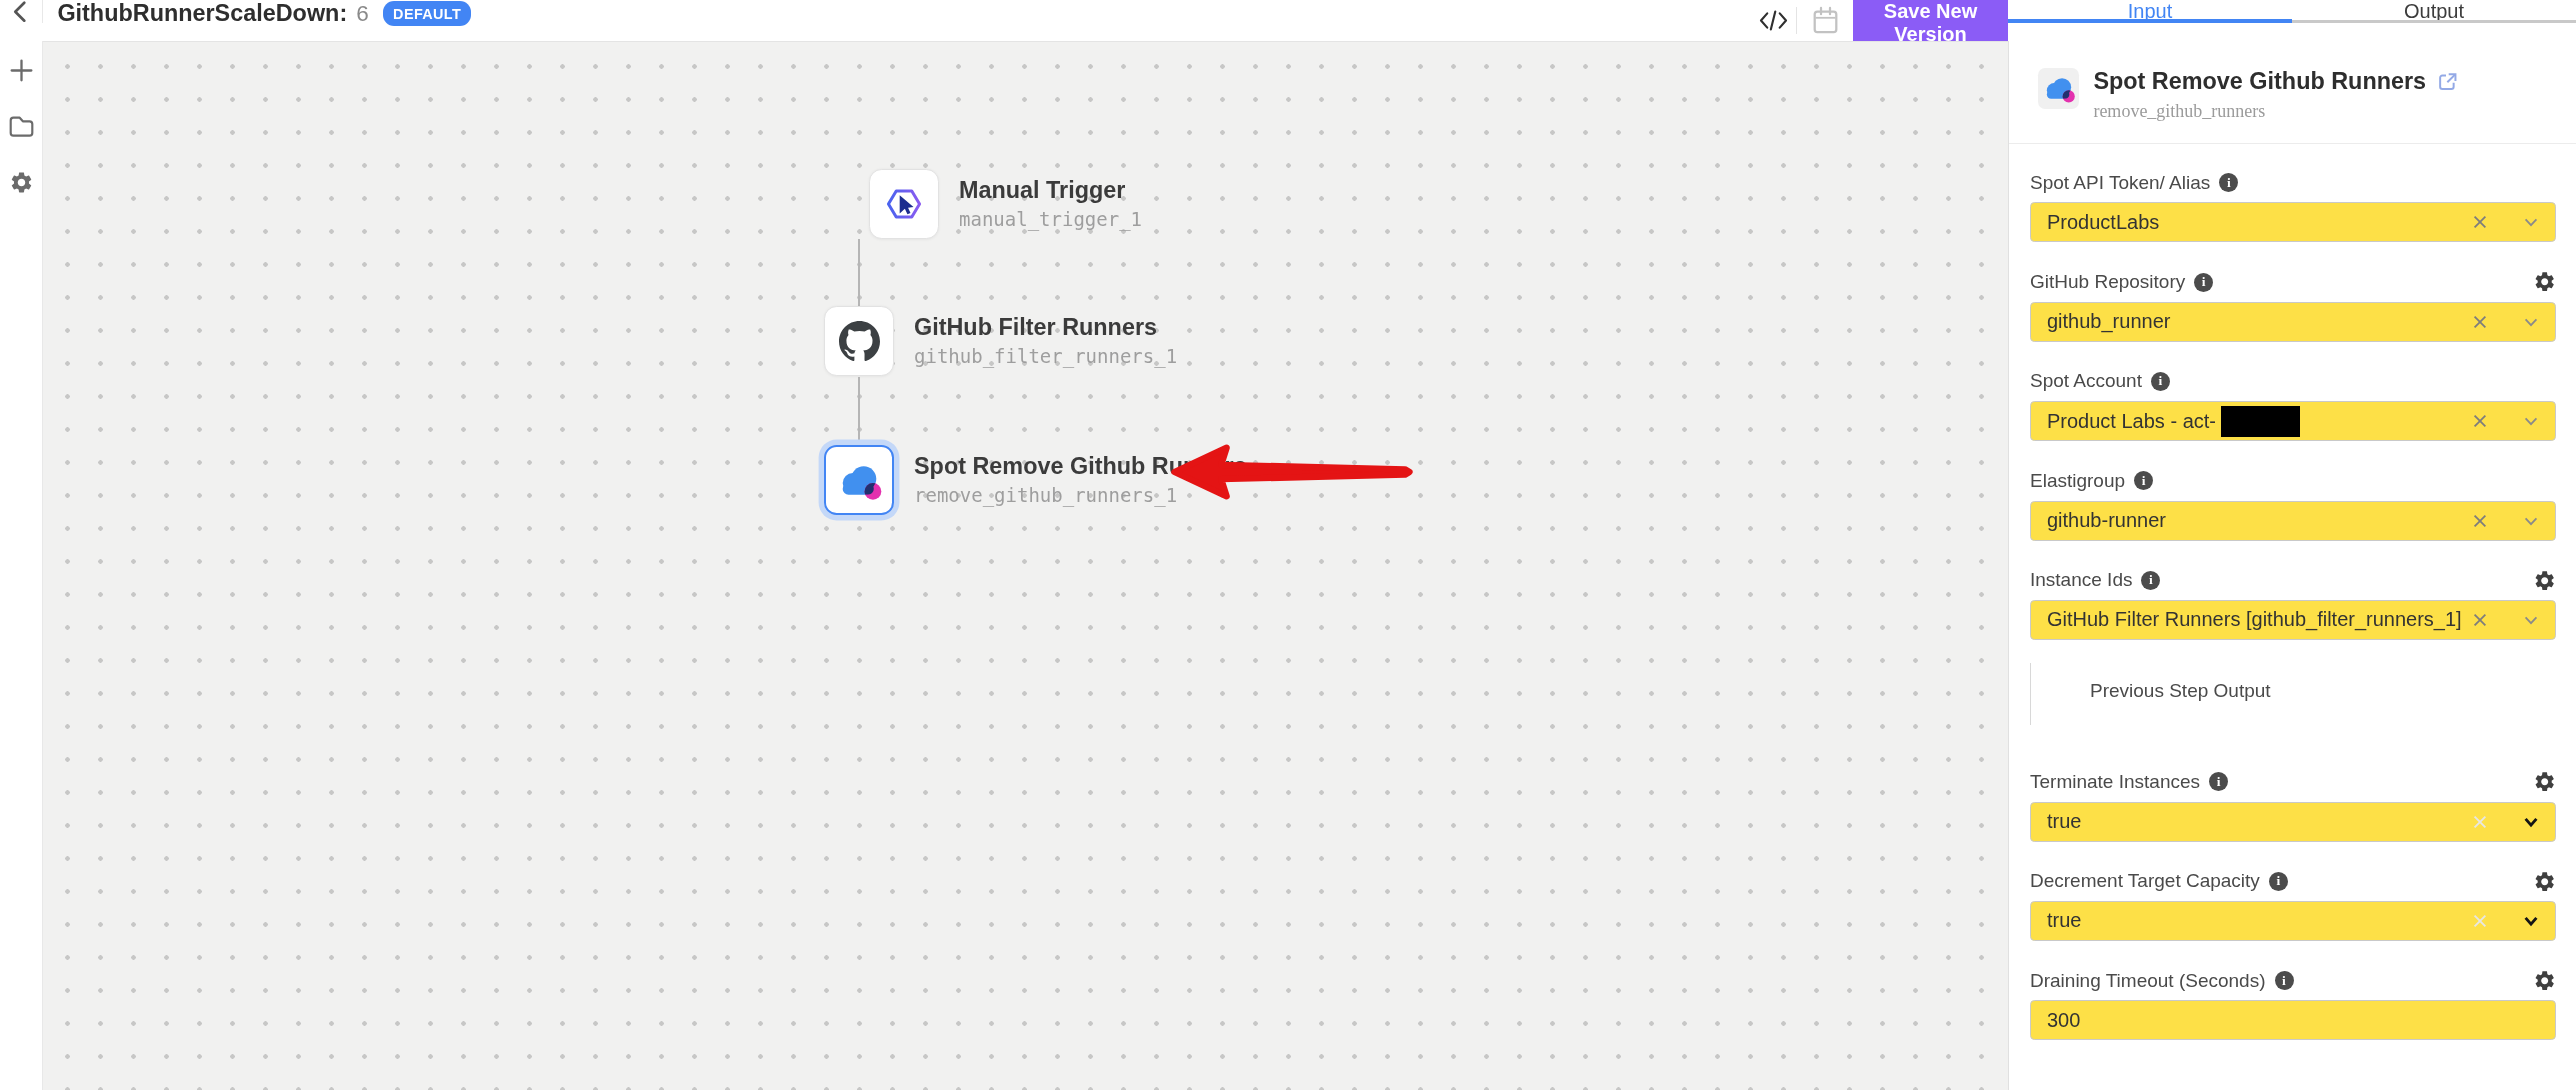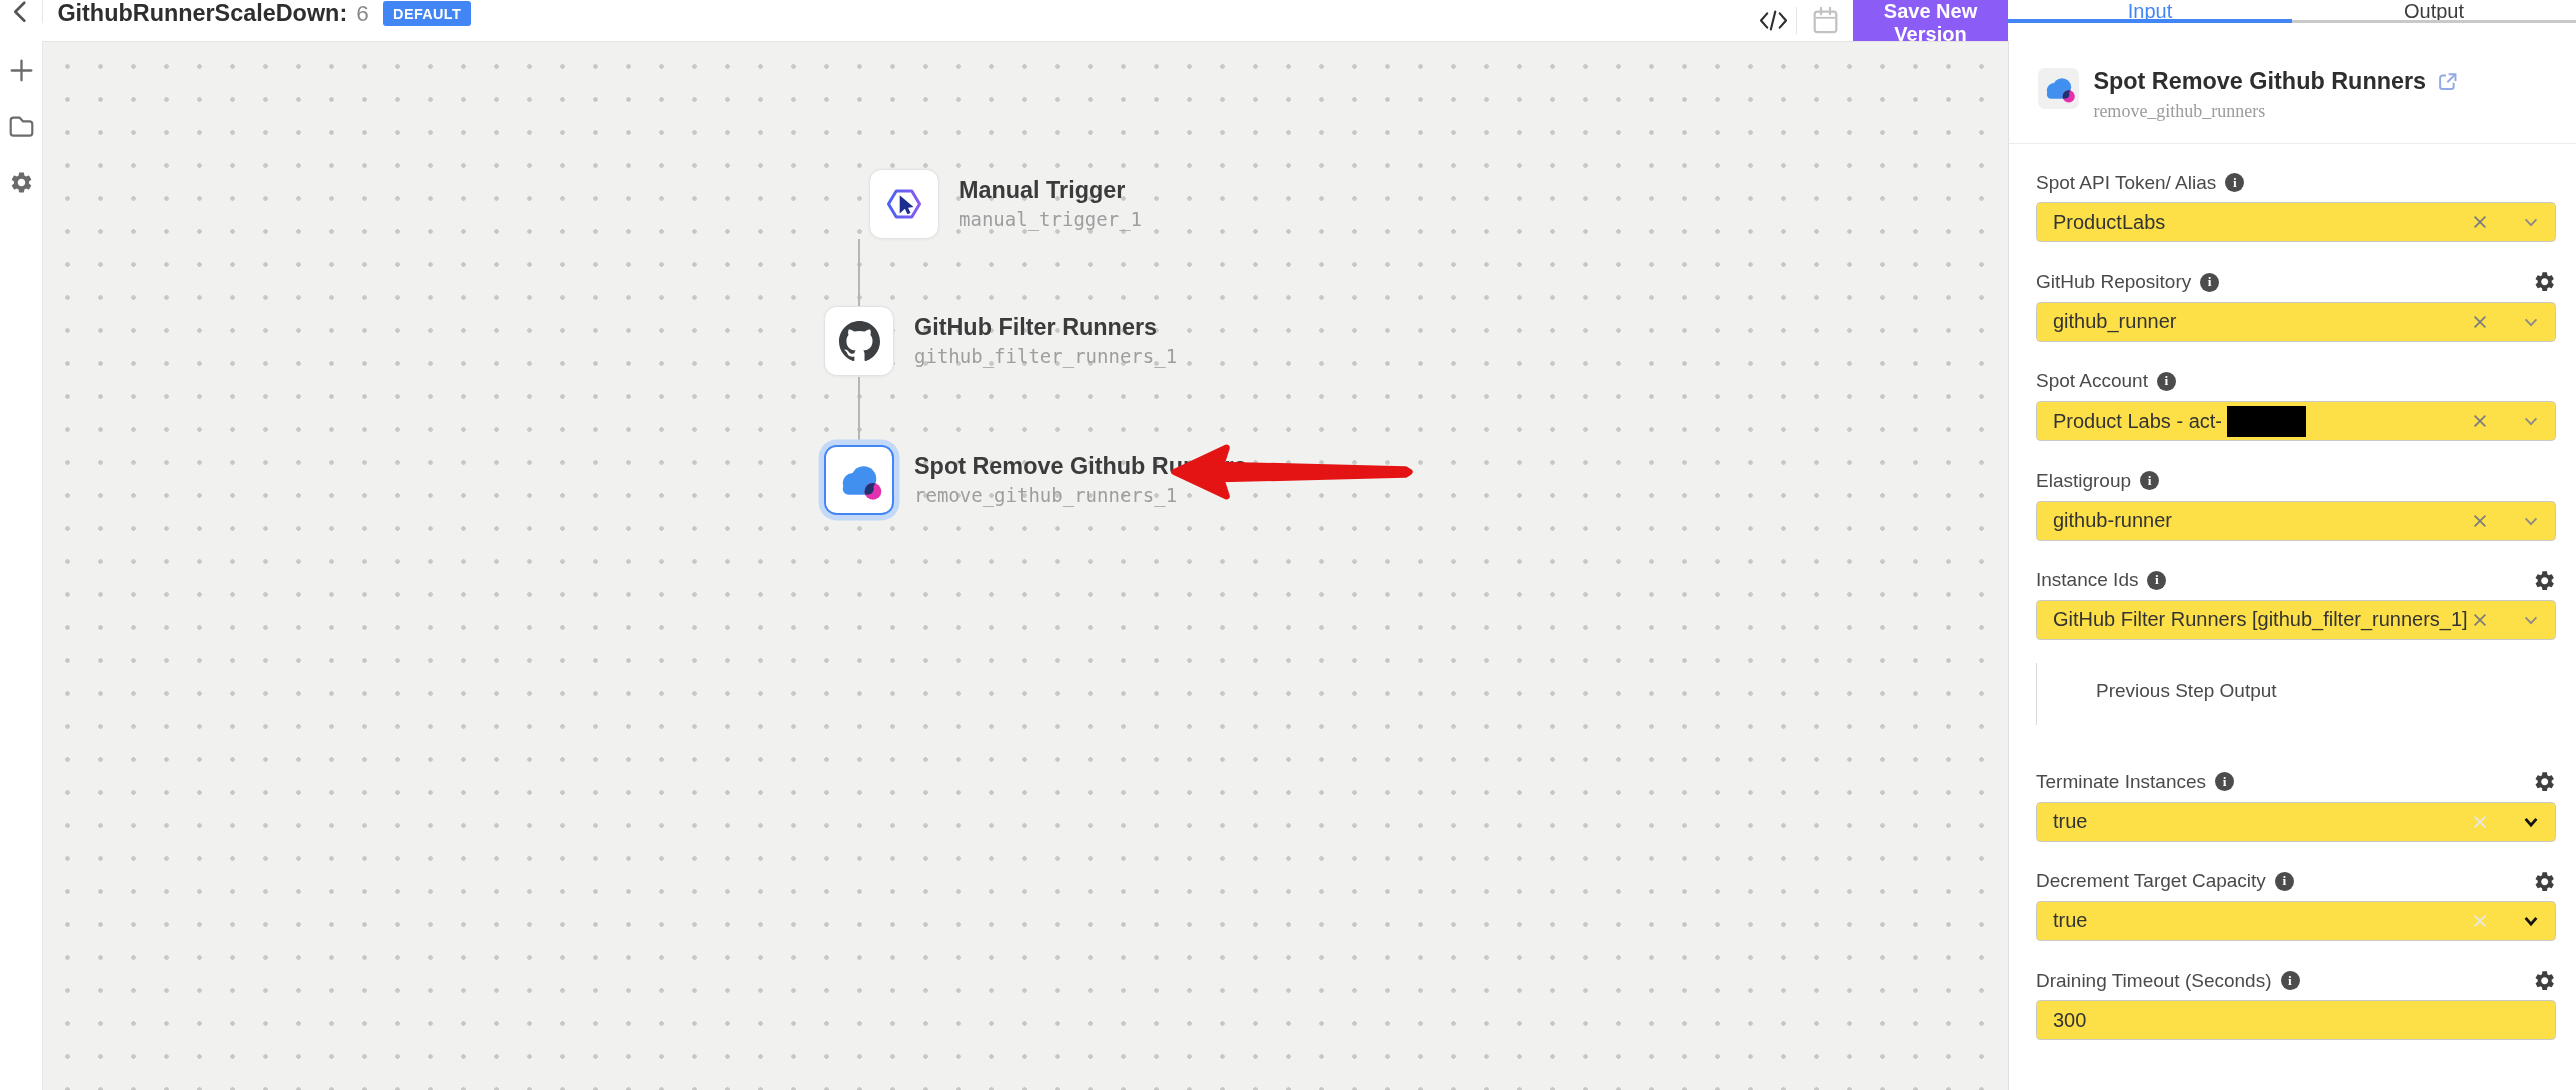--- a/index.html
+++ b/index.html
@@ -7,21 +7,21 @@
               font-family:"Liberation Sans", sans-serif; }
 
   
   .header { height:41px; display:flex; align-items:flex-start; position:relative; background:#fff; }
   .hdr-back { width:43px; display:flex; align-items:center; justify-content:center;
               border-right:0.9px solid #e8e8e8; cursor:pointer; }
   .hdr-title-area { display:flex; align-items:center; padding-left:14.4px; flex:1 1 auto; }
   .wf-title { font-size:23.4px; font-weight:bold; color:#2e2e2e; }
   .wf-version { font-size:22.5px; color:#8a8a8a; margin-left:9px; }
   .wf-badge { margin-left:14.4px; background:#4285f4; color:#fff; font-size:14.4px; font-weight:bold;
-              letter-spacing:0.4px; padding:4.5px 10px; border-radius:3px; }
+              letter-spacing:0.4px; padding:4.5px 10px; border-radius:11px; }
   .hdr-actions { display:flex; align-items:center; }
   .icon-btn { width:45px; height:41px; display:flex; align-items:center; justify-content:center; cursor:pointer; background:none; border:none; }
   .hdr-divider { width:0.9px; height:27px; background:#e4e4e4; align-self:center; }
   .save-btn { width:155px; height:41px; background:#8b5cf6; color:#fff; border:none;
               font-family:"Liberation Sans",sans-serif; font-size:20px; font-weight:bold; cursor:pointer; }
   .tabs { width:568px; display:flex; position:relative; background:#fff; }
   .tab { flex:1; display:flex; align-items:center; justify-content:center;
          font-size:20px; color:#3c3c3c; cursor:pointer; }
   .tab.active { color:#4285f4; }
   .underline-active { position:absolute; left:0; bottom:0; width:50%; height:3.6px; background:#4285f4; }
@@ -56,21 +56,21 @@
   .panel { width:568px; background:#fff; border-left:0.9px solid #e0e0e0; overflow:hidden; }
   .panel-header { display:flex; gap:14.4px; padding:27px 20px 0 29px; height:103px;
                   border-bottom:0.9px solid #ececec; }
   .panel-step-icon { width:41px; height:41px; background:#f0f0f0; border-radius:7.2px; flex:none;
                      display:flex; align-items:center; justify-content:center; }
   .panel-title-row { display:flex; align-items:center; gap:10.8px; }
   .panel-title { font-size:23.4px; font-weight:bold; color:#2e2e2e; }
   .panel-subtitle { font-family:Liberation Serif, serif; font-size:18px; color:#9b9b9b; margin-top:6.3px; }
   .ext-link { cursor:pointer; display:flex; }
 
-  .fields { padding:27px 20px 0 27px; }
+  .fields { padding:27px 20px 0 21px; }
   .label-row { display:flex; align-items:center; gap:9px; height:23.4px; margin-bottom:8px; }
   .f-label { font-size:19px; color:#4a4a4a; }
   .info-icon { width:19px; height:19px; border-radius:50%; background:#4c4c4c; color:#fff;
                font-family:"Liberation Serif", serif; font-size:13.5px; font-weight:bold;
                display:flex; align-items:center; justify-content:center; cursor:pointer; flex:none; }
   .gear-btn { margin-left:auto; background:none; border:none; cursor:pointer; display:flex; padding:0; }
 
   .input { height:40px; border:1.3px solid #c9c9c9; border-radius:4.5px; background:#fde047;
            display:flex; align-items:center; padding:0 14.4px 0 16px; margin-bottom:28px; cursor:pointer; }
   .input .val { font-size:20px; color:#333; white-space:nowrap; }

